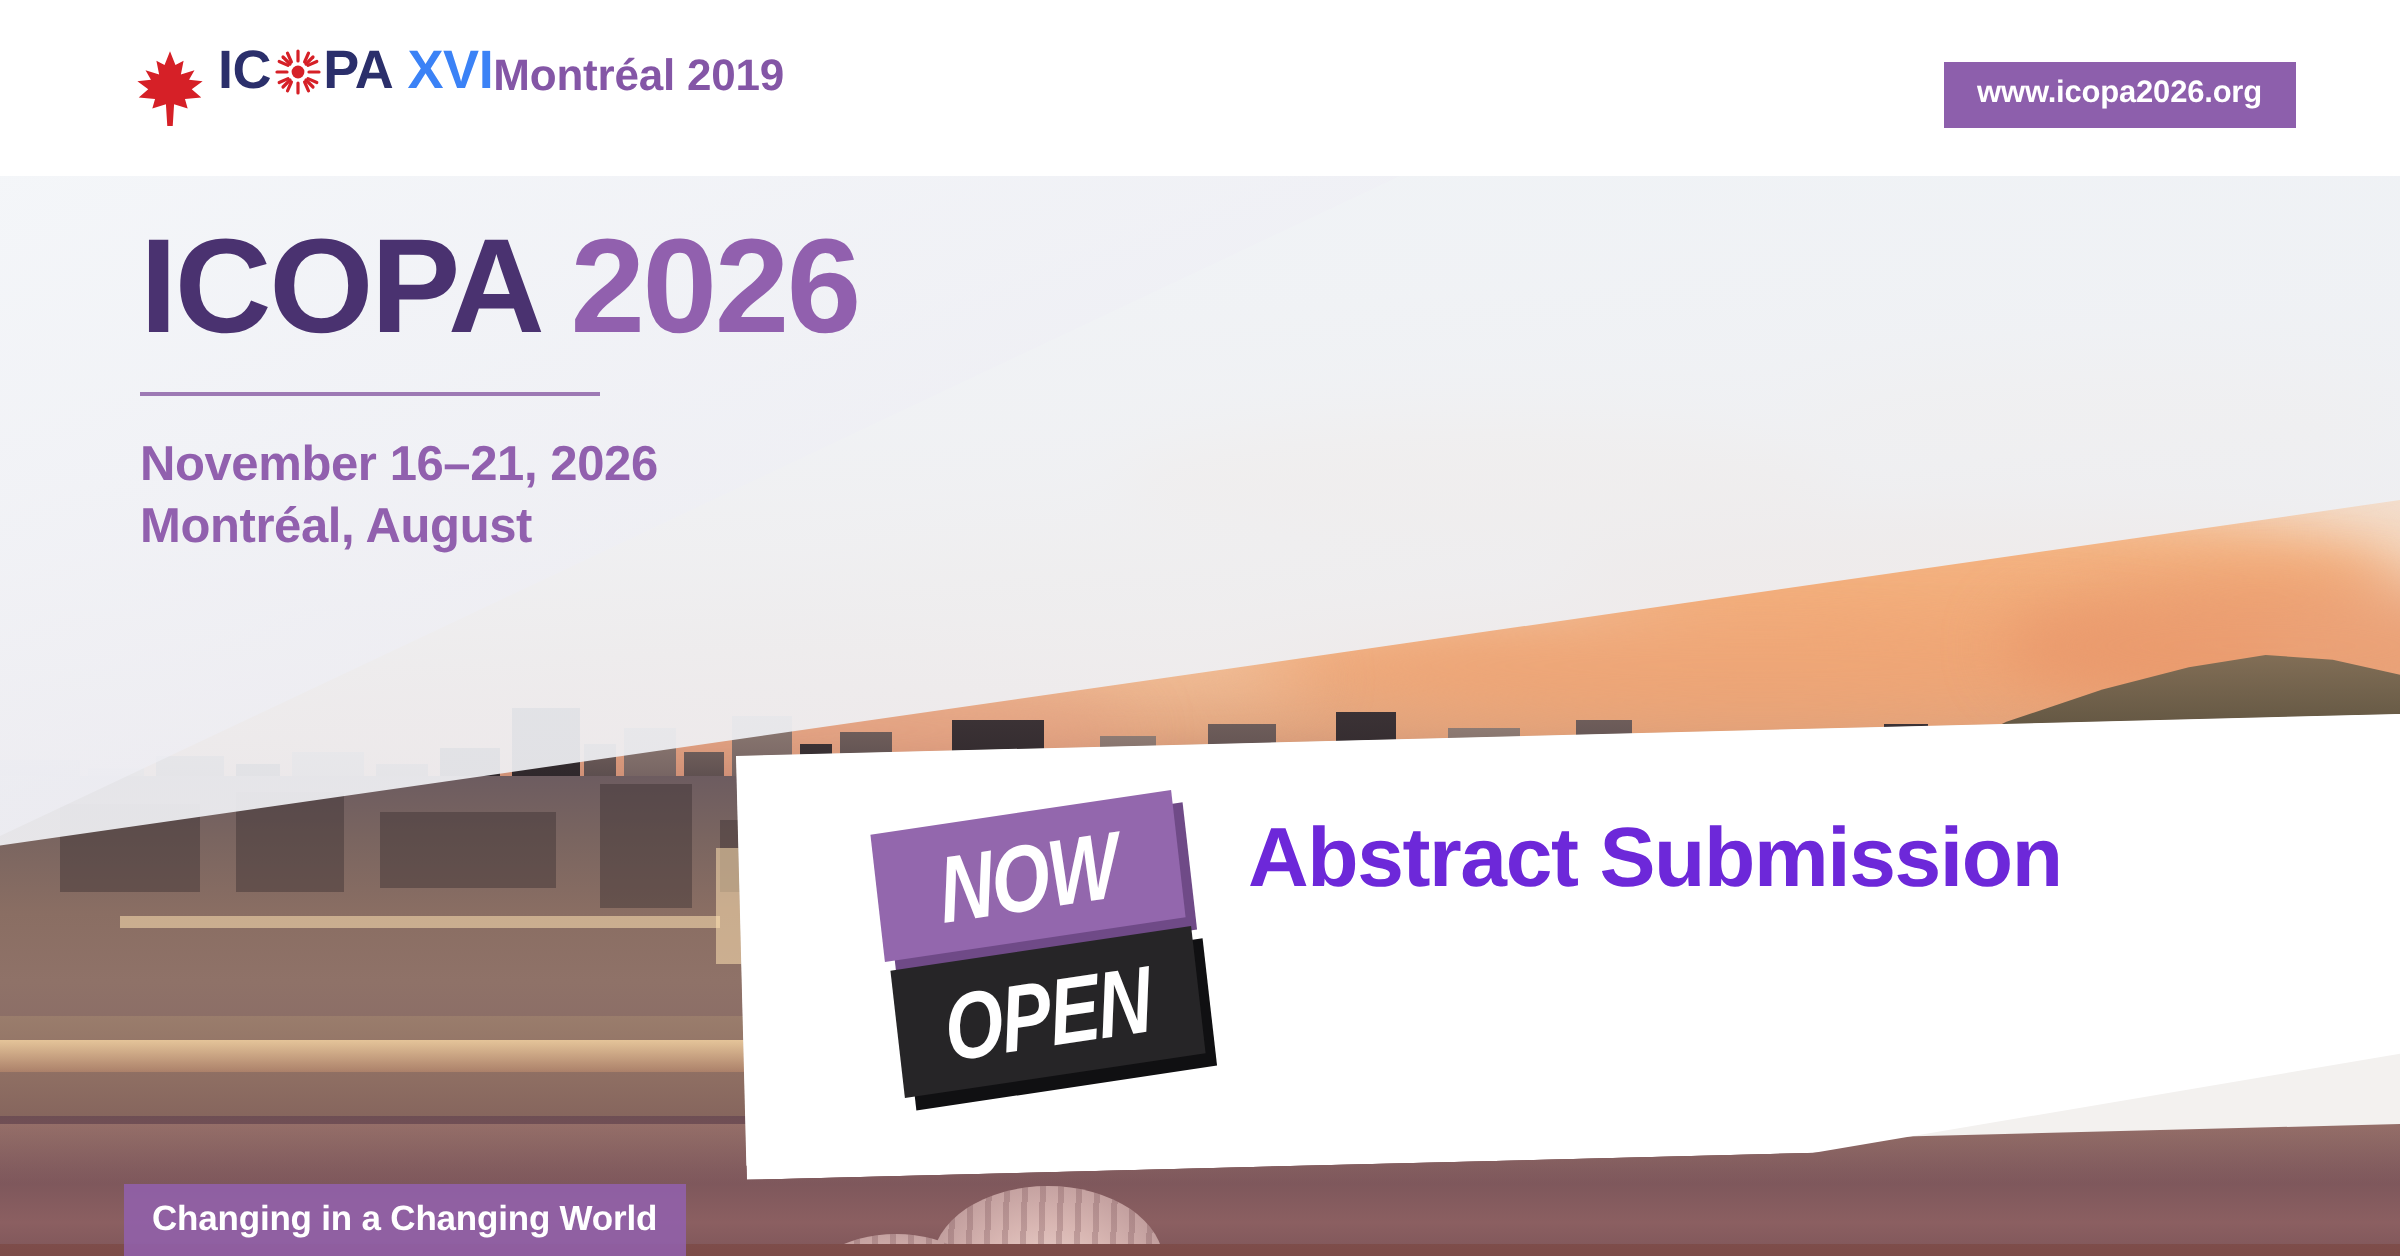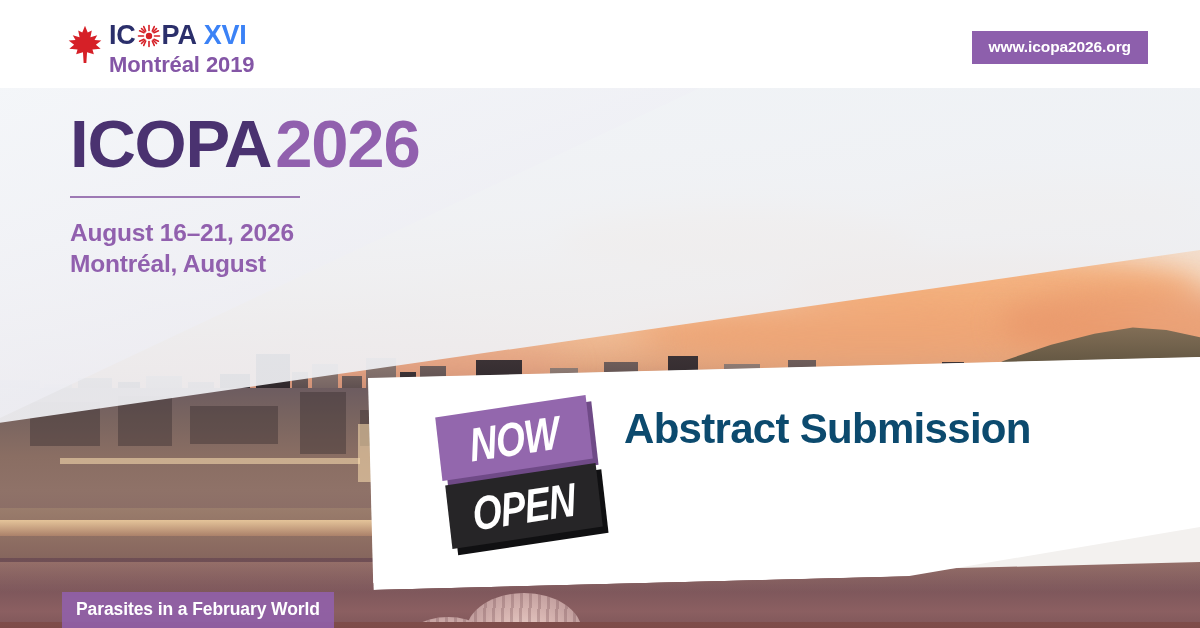--- a/index.html
+++ b/index.html
@@ -38,21 +38,21 @@
   }
   .maple-leaf {
     width: 34px;
     height: 40px;
     margin-right: 7px;
     margin-top: 2px;
     flex: 0 0 auto;
   }
   .logo-text {
     display: flex;
-    flex-direction: column;
+    flex-direction: row;
     line-height: 1;
   }
   .logo-line1 {
     display: flex;
     align-items: center;
     font-size: 27px;
     font-weight: 700;
     letter-spacing: -0.2px;
   }
   .logo-ic, .logo-pa {
@@ -280,21 +280,21 @@
     z-index: 25;
   }
   .title-main {
     font-size: 67px;
     font-weight: 700;
     line-height: 1;
     letter-spacing: -1.2px;
     white-space: nowrap;
   }
   .title-icopa { color: #4a3270; }
-  .title-year  { color: #9160ae; margin-left: 4px; }
+  .title-year  { color: #9160ae; margin-left: 14px; }
 
   .subtitle {
     margin-top: 16px;
     font-size: 26.5px;
     font-weight: 700;
     line-height: 1.26;
     color: #4a3270;
     letter-spacing: -0.3px;
   }
 
@@ -355,21 +355,21 @@
 
   .panel-text {
     position: absolute;
     left: 624px;
     top: 408px;
     z-index: 33;
   }
   .abstract-title {
     font-size: 42px;
     font-weight: 700;
-    color: #0c4a6e;
+    color: #6d28d9;
     letter-spacing: -0.7px;
     line-height: 1;
     white-space: nowrap;
   }
   .abstract-deadline {
     margin-top: 28px;
     font-size: 29px;
     font-weight: 700;
     color: #4a3270;
     letter-spacing: -0.3px;
@@ -563,36 +563,36 @@
   </div>
 
   <div class="left-text">
     <div class="title-main">
       <span class="title-icopa">ICOPA</span><span class="title-year">2026</span>
     </div>
     <div class="subtitle">
     </div>
     <div class="divider"></div>
     <div class="datetime">
-      <div>August 16–21, 2026</div>
+      <div>November 16–21, 2026</div>
       <div>Montréal, August</div>
     </div>
   </div>
 
   <div class="panel"></div>
   <div class="panel-clip"></div>
 
   <div class="panel-text">
     <div class="abstract-title">Abstract Submission</div>
   </div>
 
   <div class="badge">
     <div class="chip chip-now">
       <span class="chip-label">NOW</span>
     </div>
     <div class="chip chip-open">
       <span class="chip-label">OPEN</span>
     </div>
   </div>
 
-  <div class="tagline">Parasites in a February World</div>
+  <div class="tagline">Changing in a Changing World</div>
 
 </div>
 
 </body></html>

